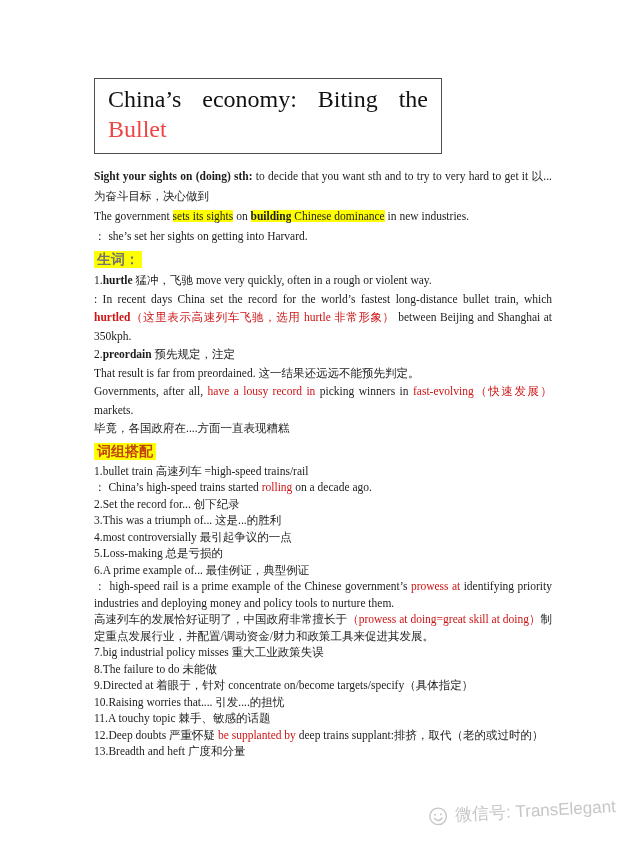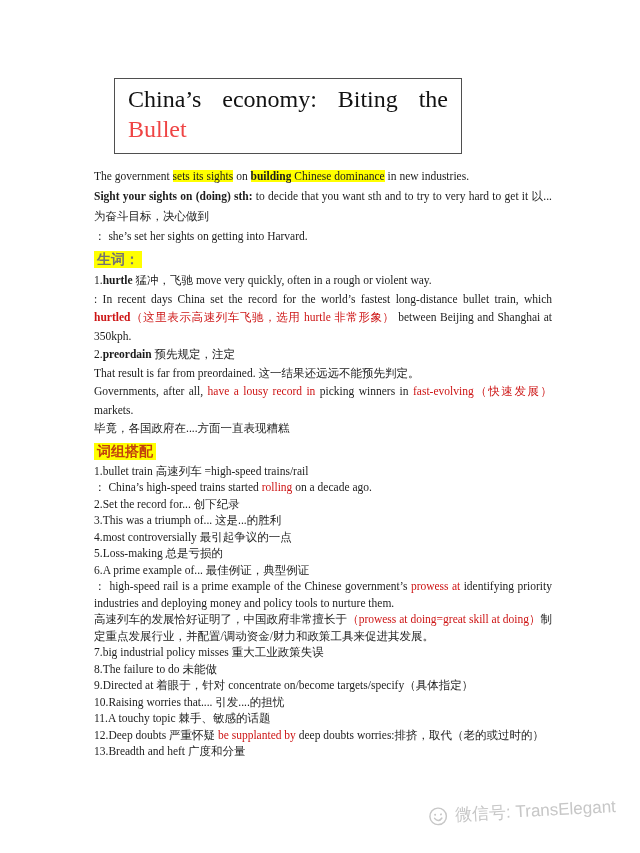--- a/index.html
+++ b/index.html
@@ -1,20 +1,20 @@
 <!DOCTYPE html>
 <html><head>
 <meta charset="utf-8">
 <style>
   html,body{margin:0;padding:0;background:#ffffff;}
   .page{position:relative;width:640px;height:853px;background:#ffffff;overflow:hidden;
         font-family:"Liberation Serif","DejaVu Serif",serif;color:#1c1c1c;}
   .content{position:absolute;left:94px;top:0;width:458px;}
   
-  .title-box{margin-top:78px;width:320px;border:1.5px solid #4f4f4f;padding:5px 13px 9px;background:#fff;margin-left:20px;}
+  .title-box{margin-top:78px;width:320px;border:1.5px solid #4f4f4f;padding:5px 13px 9px;background:#fff;}
   .title-l1{display:flex;justify-content:space-between;font-size:24px;line-height:30px;color:#111;}
   .title-l2{font-size:24px;line-height:30px;color:#ef4444;}
   
   p.ln{margin:0;font-size:11.5px;line-height:20px;letter-spacing:0;}
   .intro{margin-top:12px;}
   .vocab p.ln{line-height:18.5px;}
   .phrases p.ln{line-height:16.5px;}
   .just{text-align:justify;}
   .gap{margin-top:7px;}
   
@@ -41,22 +41,22 @@
       <div class="title-l1">
           <span>China’s</span>
           <span>economy:</span>
           <span>Biting</span>
           <span>the</span>
         </div>
       <div class="title-l2">Bullet</div>
     </div>
 
     <div class="intro">
+      <p class="ln just"><span class="b">Sight your sights on (doing) sth:</span><span> to decide that you want sth and to try to very hard to get it  以...为奋斗目标，决心做到</span></p>
       <p class="ln"><span>The government </span><span class="hl">sets its sights</span><span> on </span><span class="hl b">building</span><span class="hl"> Chinese dominance</span><span> in new industries.</span></p>
-      <p class="ln just"><span class="b">Sight your sights on (doing) sth:</span><span> to decide that you want sth and to try to very hard to get it  以...为奋斗目标，决心做到</span></p>
       <p class="ln"><span>： she’s set her sights on getting into Harvard.</span></p>
     </div>
 
     <p class="sec"><span class="label-red">生词：</span></p>
 
     <div class="vocab">
       <p class="ln"><span>1.</span><span class="b">hurtle</span><span> 猛冲，飞驰  move very quickly, often in a rough or violent way.</span></p>
       <p class="ln just"><span>: In recent days China set the record for the world’s fastest long-distance bullet train, which </span><span class="red b">hurtled</span><span class="red">（这里表示高速列车飞驰，选用 hurtle 非常形象）</span><span> between Beijing and Shanghai at 350kph.</span></p>
       <p class="ln gap"><span>2.</span><span class="b">preordain</span><span> 预先规定，注定</span></p>
       <p class="ln"><span>That result is far from preordained.  这一结果还远远不能预先判定。</span></p>
@@ -74,21 +74,21 @@
       <p class="ln"><span>4.most controversially  最引起争议的一点</span></p>
       <p class="ln"><span>5.Loss-making  总是亏损的</span></p>
       <p class="ln"><span>6.A prime example of...  最佳例证，典型例证</span></p>
       <p class="ln just"><span>： high-speed rail is a prime example of the Chinese government’s </span><span class="red">prowess at</span><span> identifying priority industries and deploying money and policy tools to nurture them.</span></p>
       <p class="ln just"><span>高速列车的发展恰好证明了，中国政府非常擅长于</span><span class="red">（prowess at doing=great skill at doing）</span><span>制定重点发展行业，并配置/调动资金/财力和政策工具来促进其发展。</span></p>
       <p class="ln"><span>7.big industrial policy misses  重大工业政策失误</span></p>
       <p class="ln"><span>8.The failure to do  未能做</span></p>
       <p class="ln"><span>9.Directed at  着眼于，针对  concentrate on/become targets/specify（具体指定）</span></p>
       <p class="ln"><span>10.Raising worries that....  引发....的担忧</span></p>
       <p class="ln"><span>11.A touchy topic  棘手、敏感的话题</span></p>
-      <p class="ln"><span>12.Deep doubts  严重怀疑  </span><span class="red">be supplanted by</span><span> deep doubts worries:排挤，取代（老的或过时的）</span></p>
+      <p class="ln"><span>12.Deep doubts  严重怀疑  </span><span class="red">be supplanted by</span><span> deep trains supplant:排挤，取代（老的或过时的）</span></p>
       <p class="ln"><span>13.Breadth and heft  广度和分量</span></p>
     </div>
 
   </div>
 
   <div class="watermark">
     <span class="wm-icon">
       <svg width="22" height="22" viewBox="0 0 24 24" aria-hidden="true">
         <circle cx="12" cy="12" r="9" stroke="#c7c7c7" stroke-width="1.6" fill="none"></circle>
         <circle cx="8.8" cy="10" r="1.1" fill="#c7c7c7"></circle>

